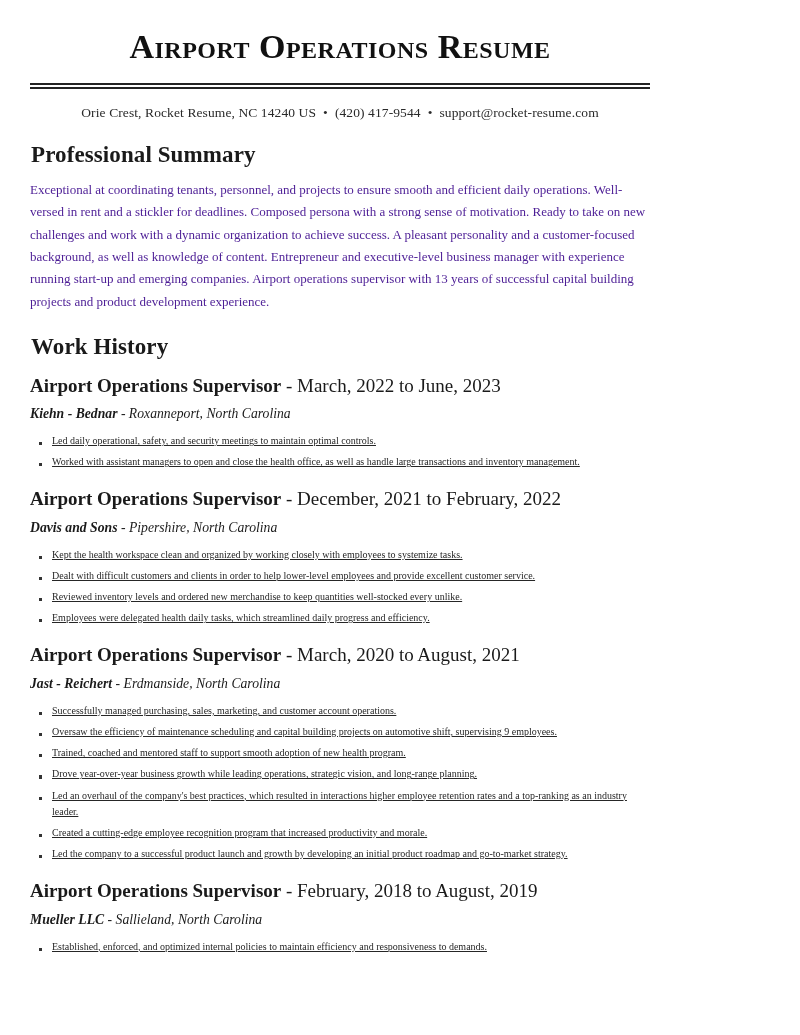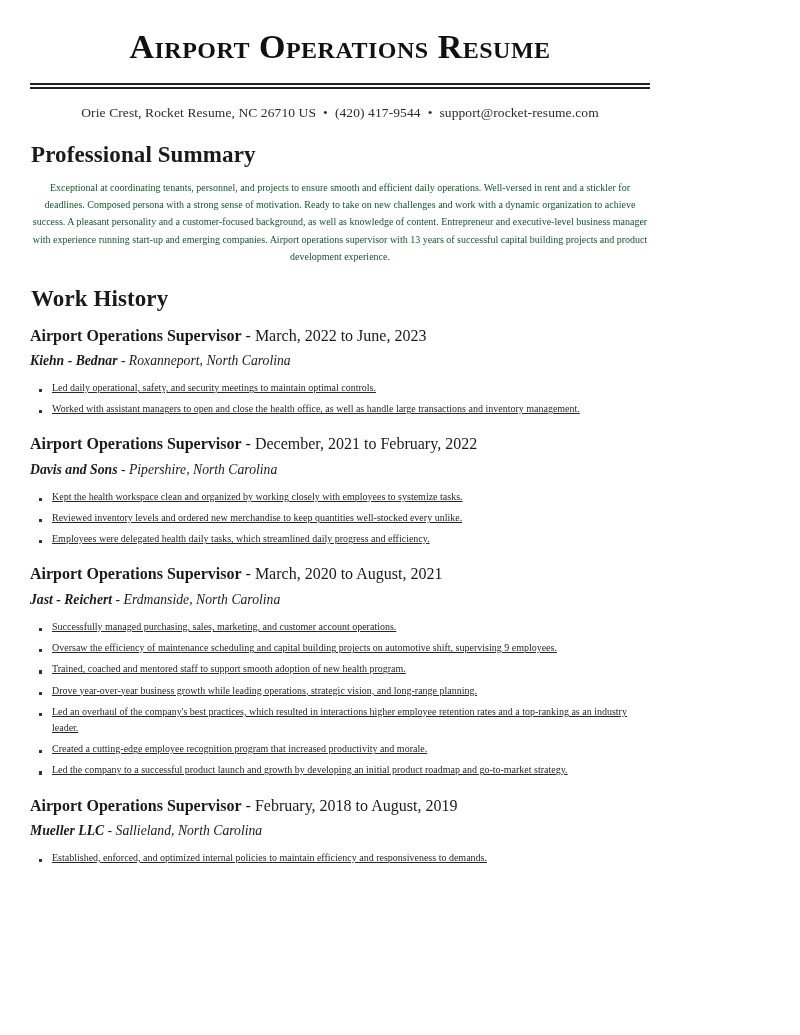--- a/index.html
+++ b/index.html
@@ -64,36 +64,36 @@
   .section-heading {
     font-family: "Liberation Serif", "DejaVu Serif", serif;
     font-weight: 700;
     font-size: 23px;
     line-height: 1.2;
     color: #1a1a1a;
     margin: 0 0 10px 1px;
     letter-spacing: 0.1px;
   }
   .summary-text {
-    font-size: 10px;
+    font-size: 13px;
     line-height: 1.72;
-    color: #14532d;
+    color: #4c1d95;
     margin: 0;
-    text-align: center;
+    text-align: left;
   }
 
   
   .job {
     margin-top: 14px;
   }
   .job:first-of-type {
     margin-top: 4px;
   }
   .job-title-line {
-    font-size: 16px;
+    font-size: 19px;
     line-height: 1.6;
     color: #1a1a1a;
     margin: 0;
   }
   .job-title {
     font-weight: 700;
   }
   .job-dates {
     font-weight: 400;
   }
@@ -141,21 +141,21 @@
 </head>
 <body>
 
 <div class="page">
 
   <h1 class="resume-title">Airport Operations Resume</h1>
 
   <hr class="rule-double">
 
   <div class="contact-line">
-    <span>Orie Crest, Rocket Resume, NC 26710 US</span><span class="contact-sep">•</span><span>(420) 417-9544</span><span class="contact-sep">•</span><span>support@rocket-resume.com</span>
+    <span>Orie Crest, Rocket Resume, NC 14240 US</span><span class="contact-sep">•</span><span>(420) 417-9544</span><span class="contact-sep">•</span><span>support@rocket-resume.com</span>
   </div>
 
   <div class="section">
     <h2 class="section-heading">Professional Summary</h2>
     <p class="summary-text">Exceptional at coordinating tenants, personnel, and projects to ensure smooth and efficient daily operations. Well-versed in rent and a stickler for deadlines. Composed persona with a strong sense of motivation. Ready to take on new challenges and work with a dynamic organization to achieve success. A pleasant personality and a customer-focused background, as well as knowledge of content. Entrepreneur and executive-level business manager with experience running start-up and emerging companies. Airport operations supervisor with 13 years of successful capital building projects and product development experience.</p>
   </div>
 
   <div class="section">
     <h2 class="section-heading">Work History</h2>
 
@@ -178,20 +178,21 @@
       <p class="job-title-line">
         <span class="job-title">Airport Operations Supervisor</span>
         <span class="job-dates">- December, 2021 to February, 2022</span>
       </p>
       <p class="job-company-line">
         <span class="job-company">Davis and Sons</span>
         <span class="job-location">- Pipershire, North Carolina</span>
       </p>
       <ul class="bullets">
         <li>Kept the health workspace clean and organized by working closely with employees to systemize tasks.</li>
+        <li>Dealt with difficult customers and clients in order to help lower-level employees and provide excellent customer service.</li>
         <li>Reviewed inventory levels and ordered new merchandise to keep quantities well-stocked every unlike.</li>
         <li>Employees were delegated health daily tasks, which streamlined daily progress and efficiency.</li>
       </ul>
     </div>
 
     <div class="job">
       <p class="job-title-line">
         <span class="job-title">Airport Operations Supervisor</span>
         <span class="job-dates">- March, 2020 to August, 2021</span>
       </p>

